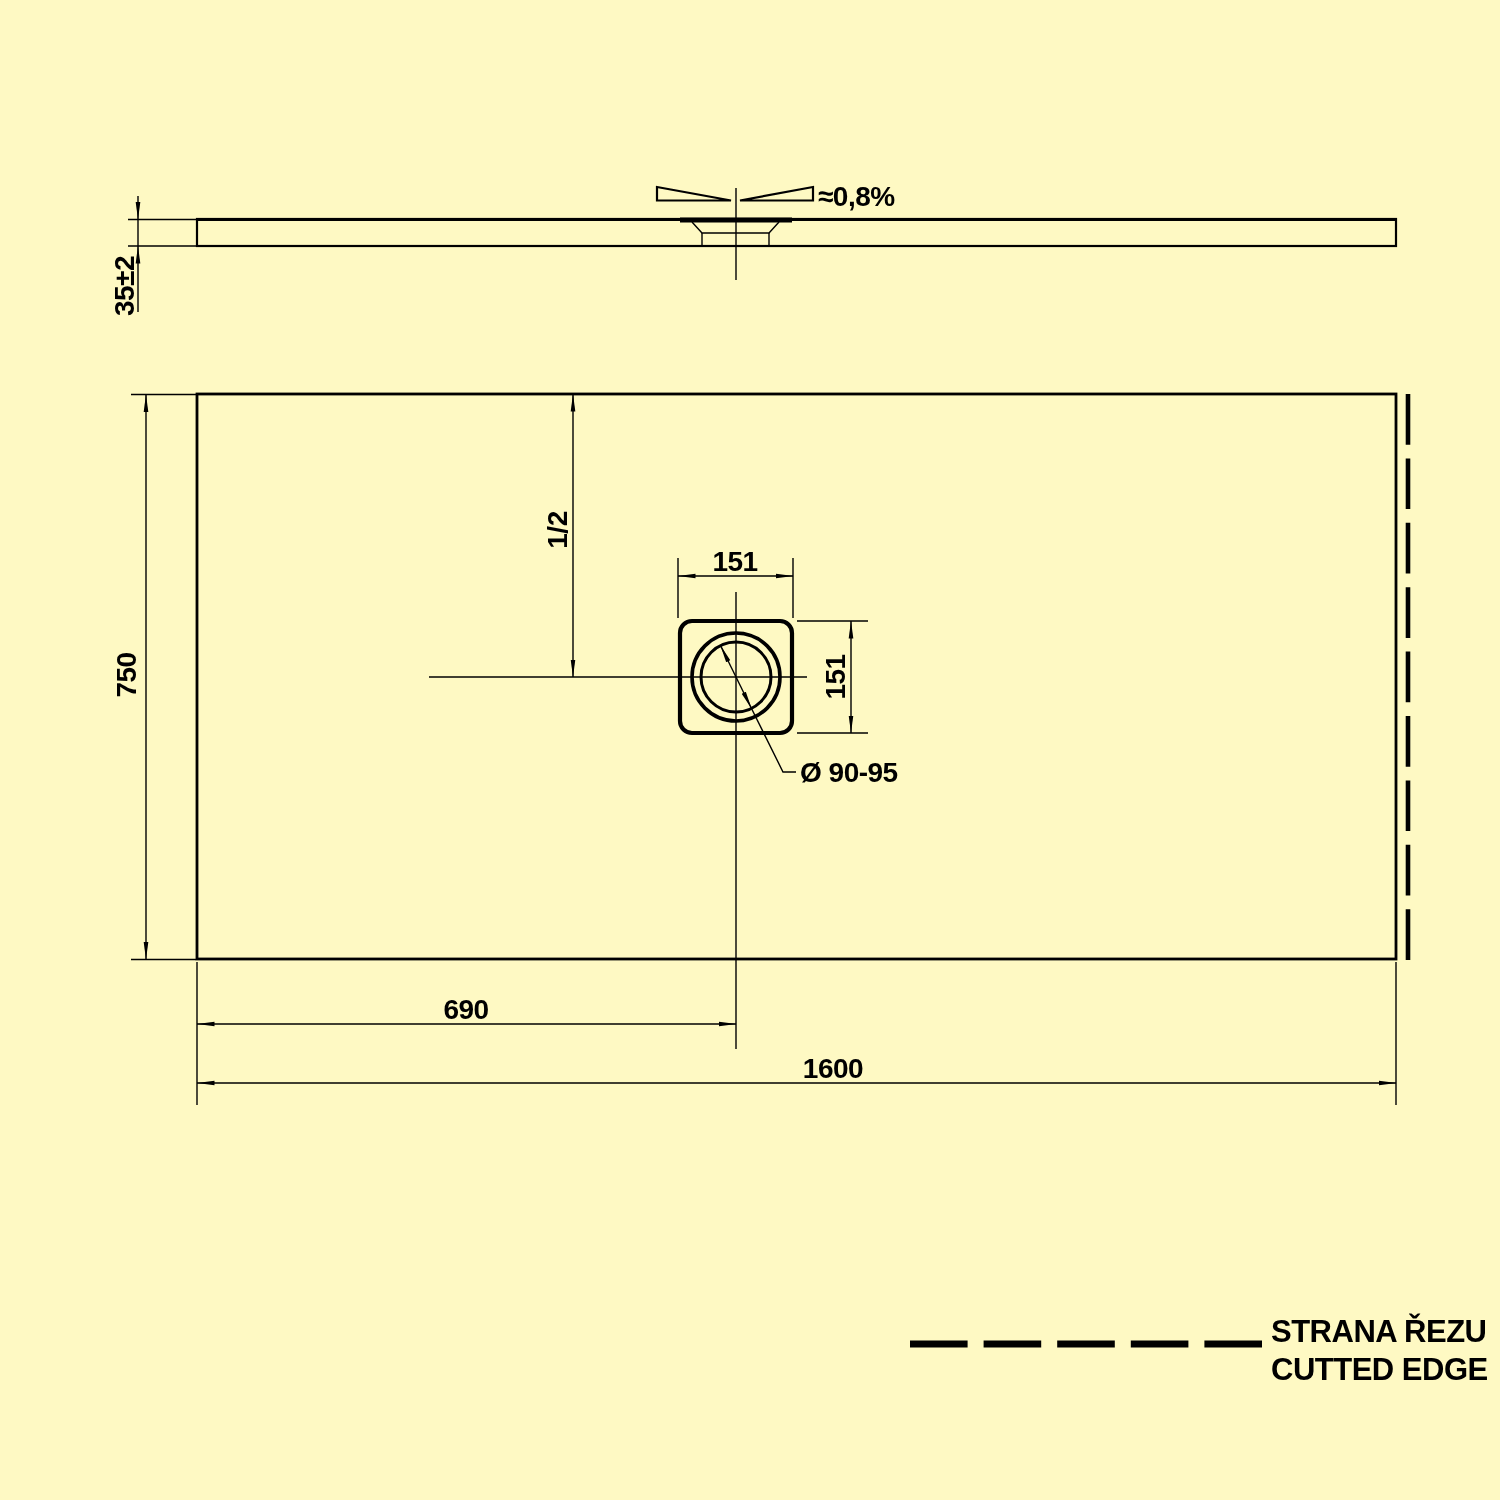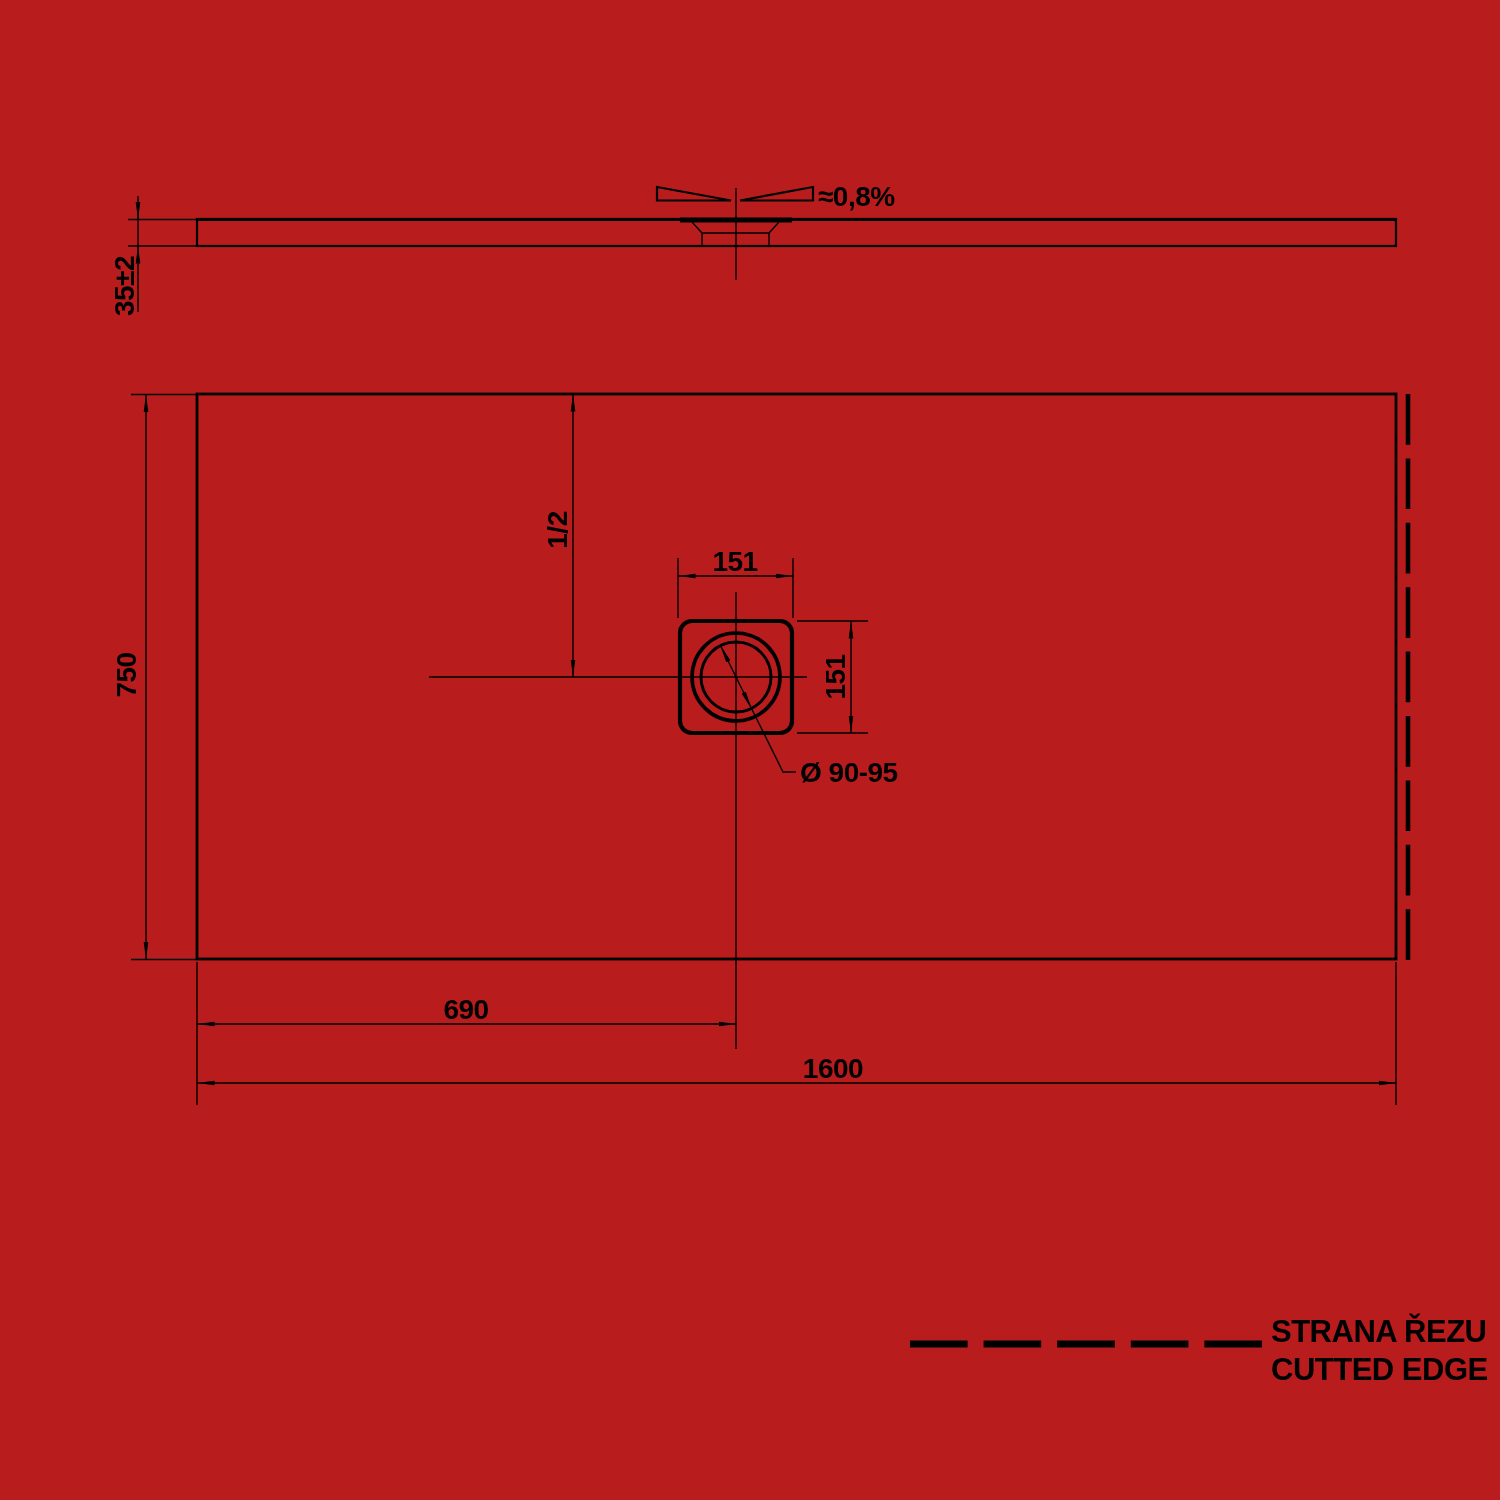--- a/index.html
+++ b/index.html
@@ -4,21 +4,21 @@
 <style>
   html, body {
     margin: 0;
     padding: 0;
     background: #ffffff;
   }
   .sheet {
     position: relative;
     width: 1500px;
     height: 1500px;
-    background: #b91c1c;
+    background: #fef9c3;
     overflow: hidden;
   }
   svg {
     display: block;
   }
   text {
     font-family: "Liberation Sans", "DejaVu Sans", sans-serif;
     font-weight: 700;
     fill: #000000;
     letter-spacing: -0.5px;

